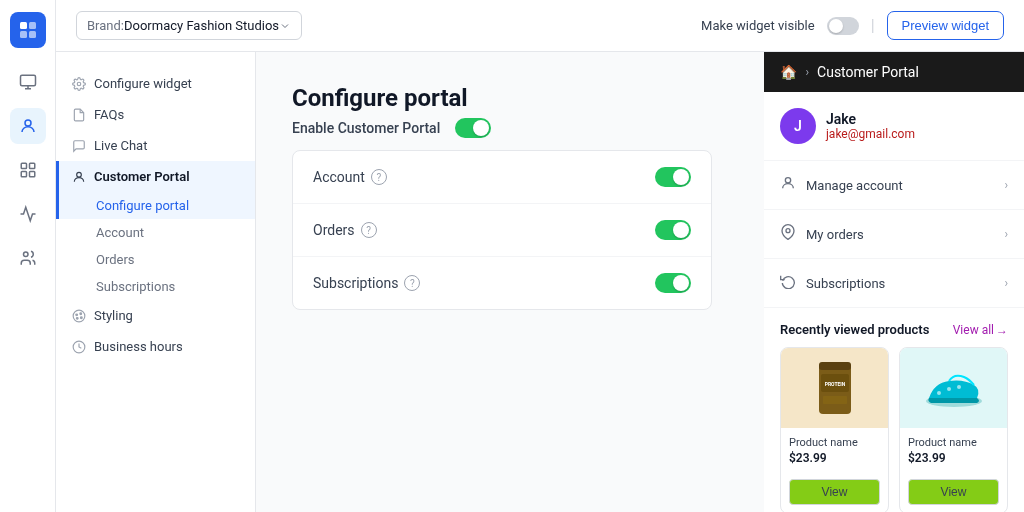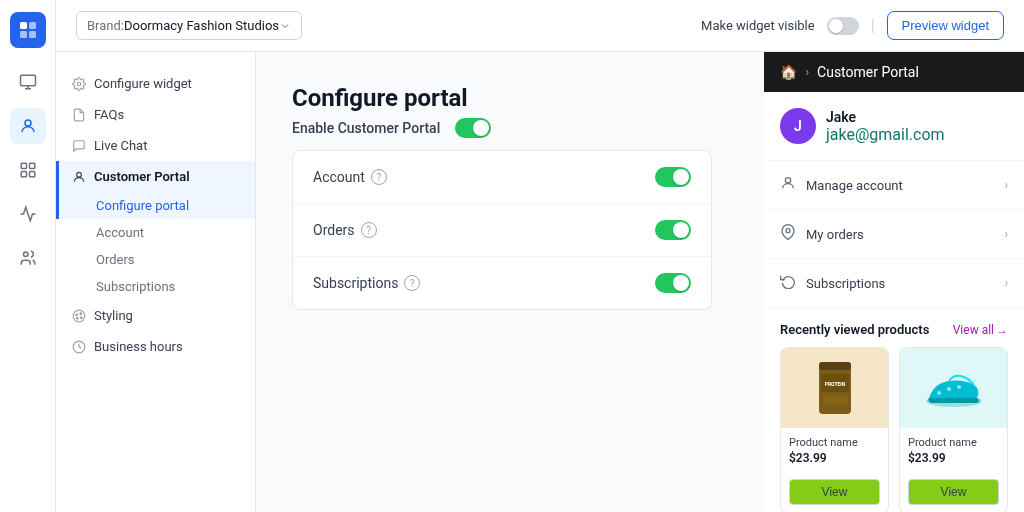--- a/index.html
+++ b/index.html
@@ -283,21 +283,21 @@
       background: #7c3aed;
       color: #fff;
       display: flex;
       align-items: center;
       justify-content: center;
       font-size: 14px;
       font-weight: 600;
       flex-shrink: 0;
     }
     .user-info .user-name { font-size: 14px; font-weight: 600; color: #111827; }
-    .user-info .user-email { font-size: 16px; color: #0f766e; }
+    .user-info .user-email { font-size: 12px; color: #b91c1c; }
     .menu-item {
       display: flex;
       align-items: center;
       justify-content: space-between;
       padding: 14px 16px;
       border-bottom: 1px solid #f3f4f6;
       cursor: pointer;
     }
     .menu-item-left {
       display: flex;

